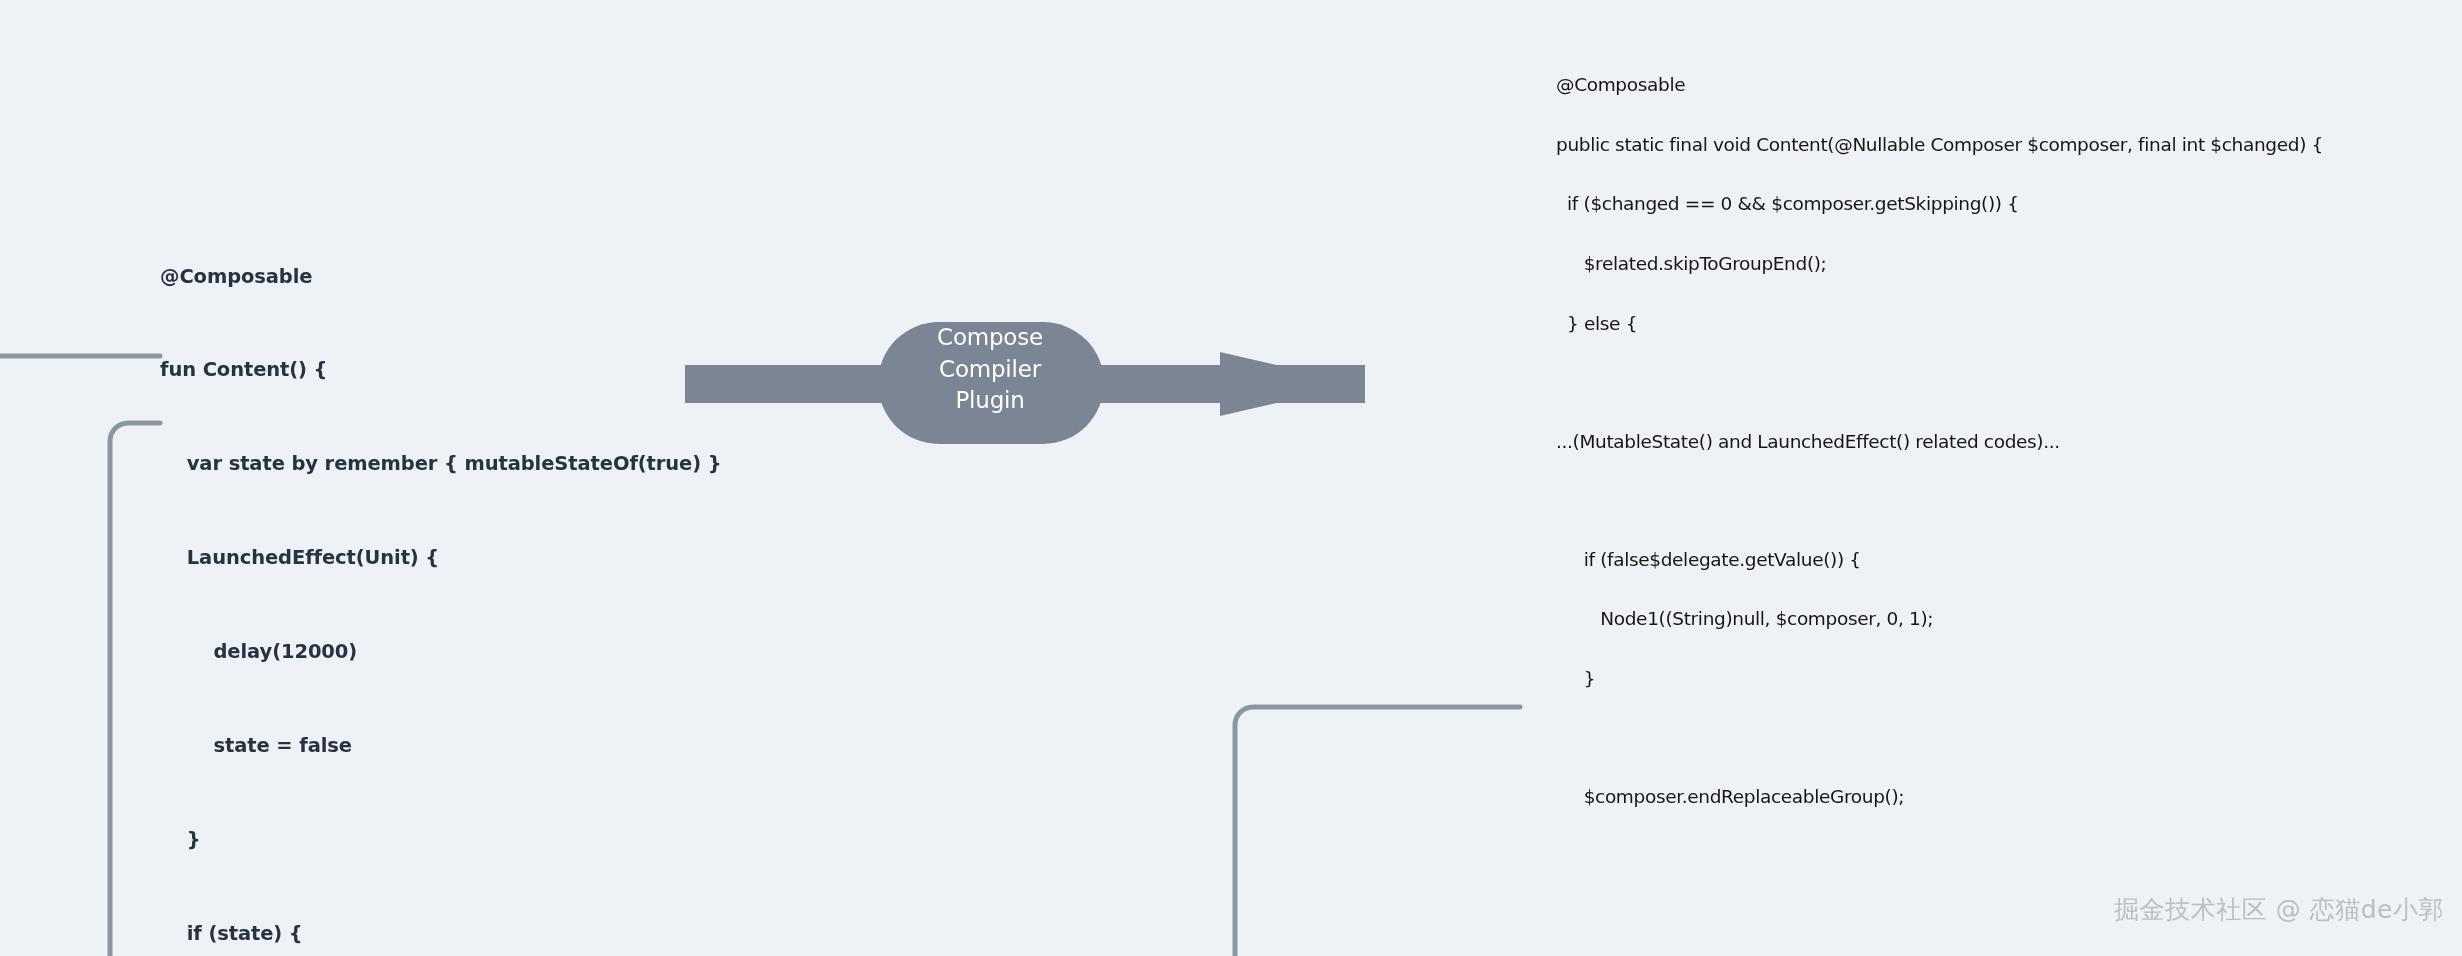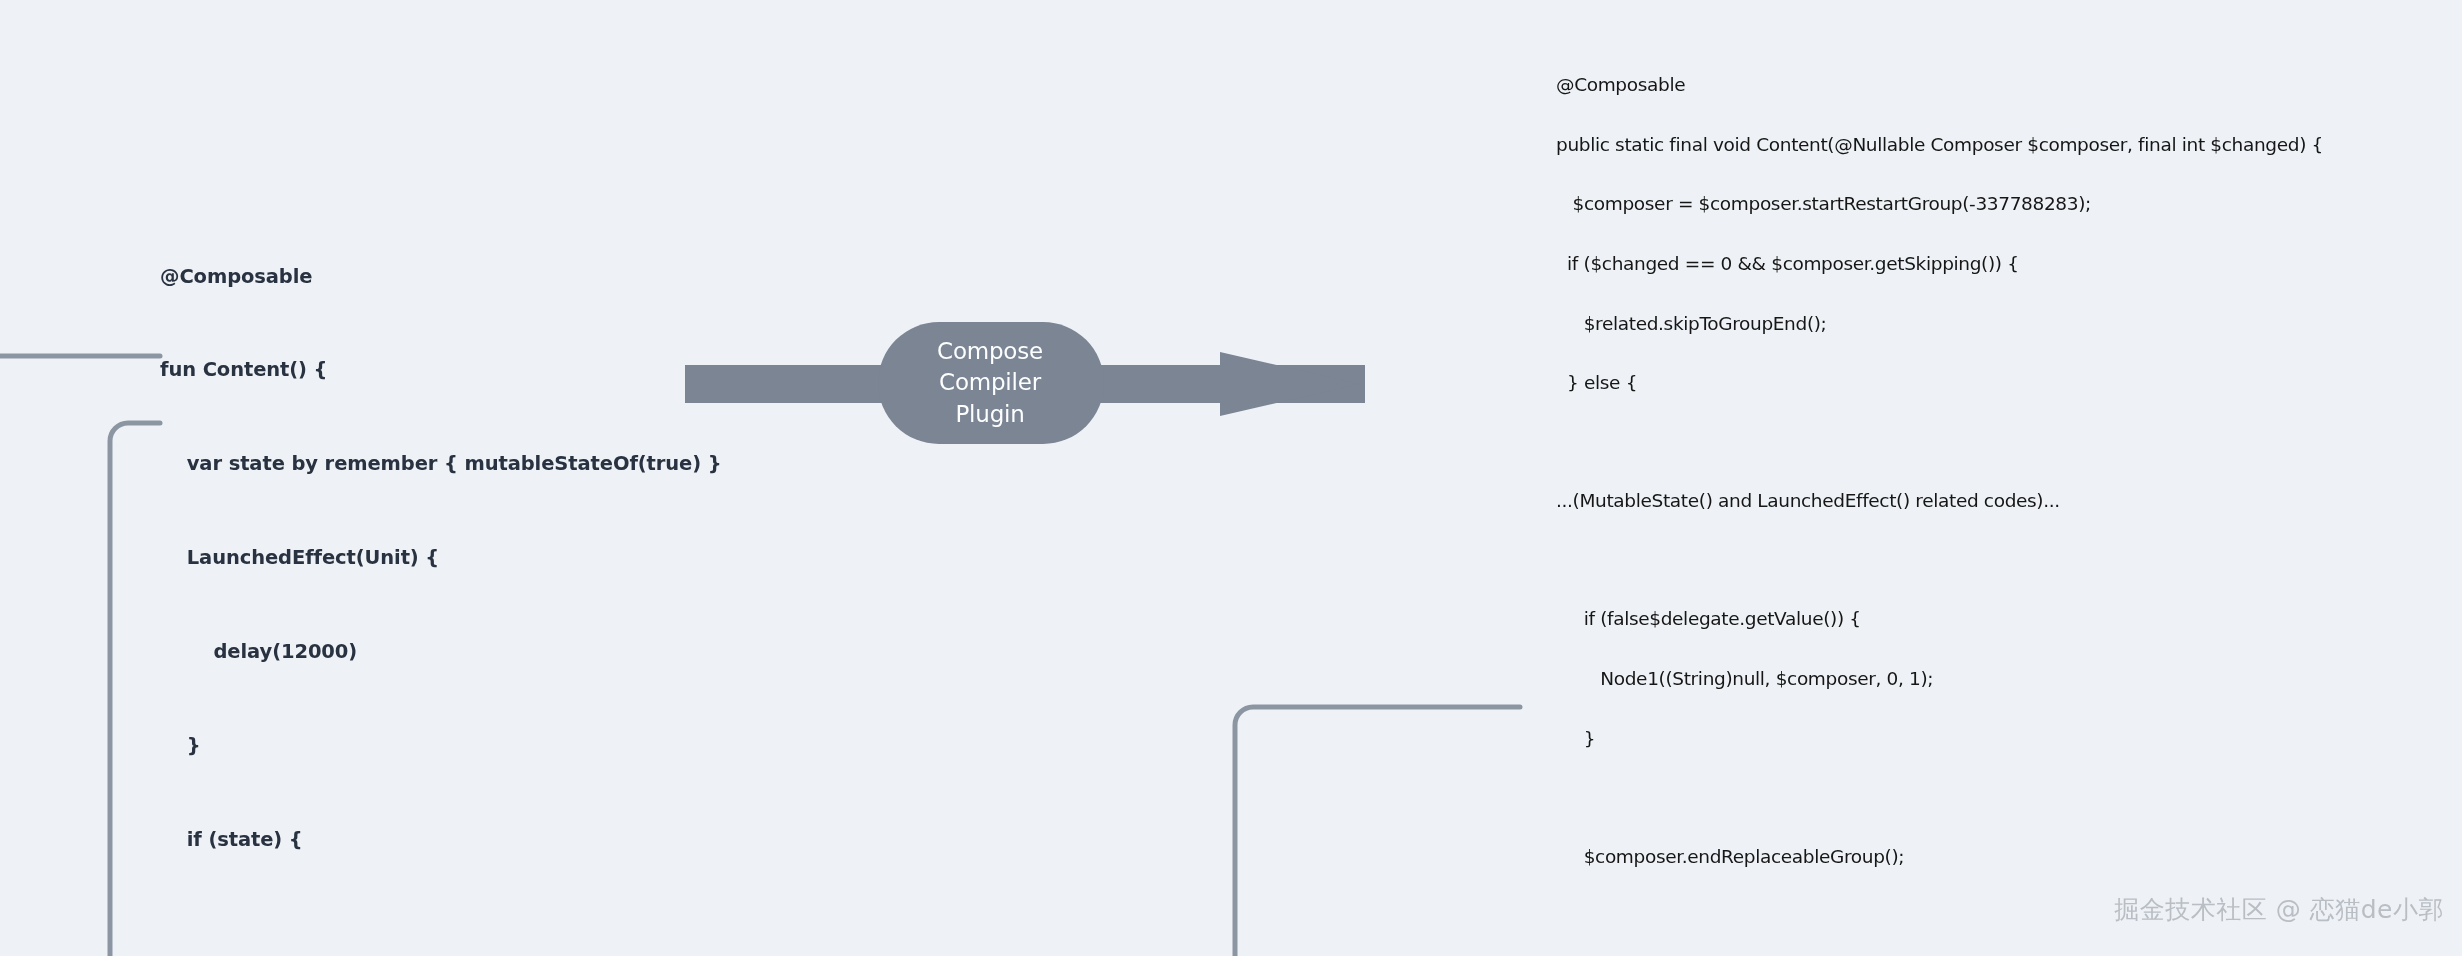--- a/index.html
+++ b/index.html
@@ -61,21 +61,21 @@
   }
   #plugin-label {
     position: absolute;
     left: 880px;
     top: 322px;
     width: 220px;
     height: 122px;
     display: flex;
     flex-direction: column;
     align-items: center;
-    justify-content: center;
+    justify-content: flex-start;
     color: #fdfeff;
     font-family: "DejaVu Sans", sans-serif;
     font-size: 23px;
     line-height: 31.5px;
     font-weight: normal;
     letter-spacing: -0.2px;
     pointer-events: none;
   }
 
   
@@ -112,20 +112,21 @@
       <path d="M 1520 707 L 1253 707 A 18 18 0 0 0 1235 725 L 1235 980"></path>
     </g>
   </svg>
 
   <div id="source-code" class="code-block">
     <span class="code-line">@Composable</span>
     <span class="code-line">fun Content() {</span>
     <span class="code-line">    var state by remember { mutableStateOf(true) }</span>
     <span class="code-line">    LaunchedEffect(Unit) {</span>
     <span class="code-line">        delay(12000)</span>
+    <span class="code-line">        state = false</span>
     <span class="code-line">    }</span>
     <span class="code-line">    if (state) {</span>
     
     
     
     
   </div>
 
   <svg id="arrow-shape" viewBox="0 0 720 145" xmlns="http://www.w3.org/2000/svg">
     <g fill="#7b8593">
@@ -136,21 +137,20 @@
   </svg>
   <div id="plugin-label">
     <span>Compose</span>
     <span>Compiler</span>
     <span>Plugin</span>
   </div>
 
   <div id="compiled-code" class="code-block">
     <span class="code-line">@Composable</span>
     <span class="code-line">public static final void Content(@Nullable Composer $composer, final int $changed) {</span>
-    <span class="code-line">   $composer = $composer.startRestartGroup(-337788283);</span>
     <span class="code-line">  if ($changed == 0 &amp;&amp; $composer.getSkipping()) {</span>
     <span class="code-line">     $related.skipToGroupEnd();</span>
     <span class="code-line">  } else {</span>
     <span class="code-line"></span>
     <span class="code-line">...(MutableState() and LaunchedEffect() related codes)...</span>
     <span class="code-line"></span>
     <span class="code-line">     if (false$delegate.getValue()) {</span>
     <span class="code-line">        Node1((String)null, $composer, 0, 1);</span>
     <span class="code-line">     }</span>
     <span class="code-line"></span>

